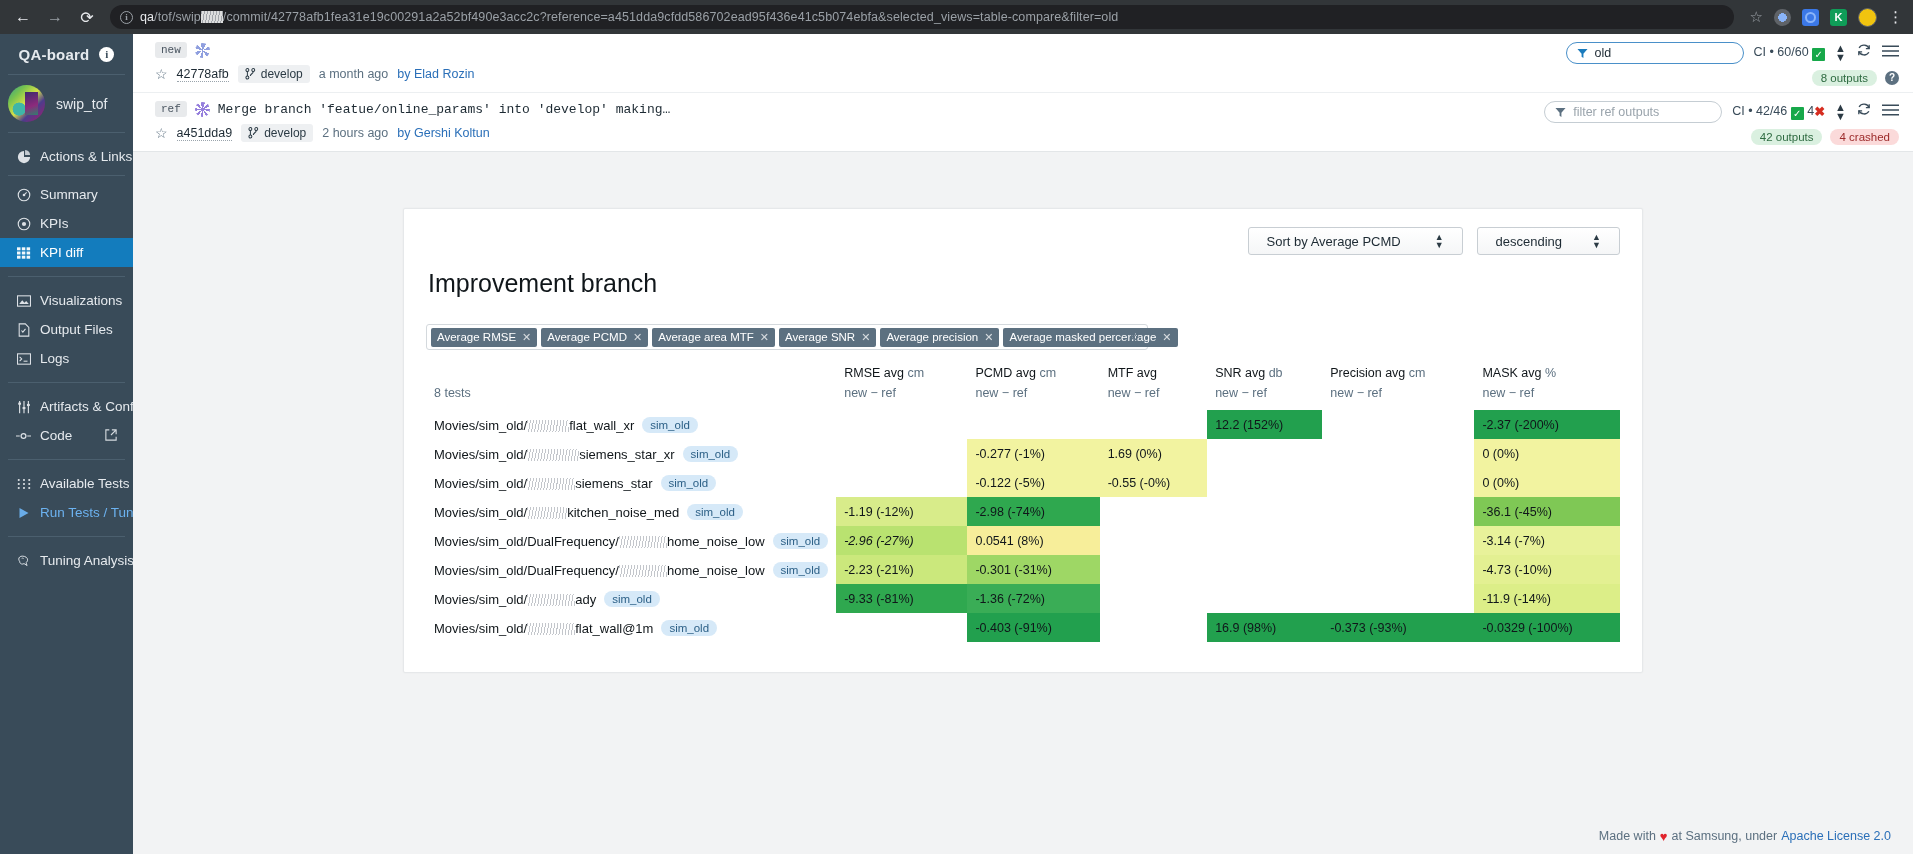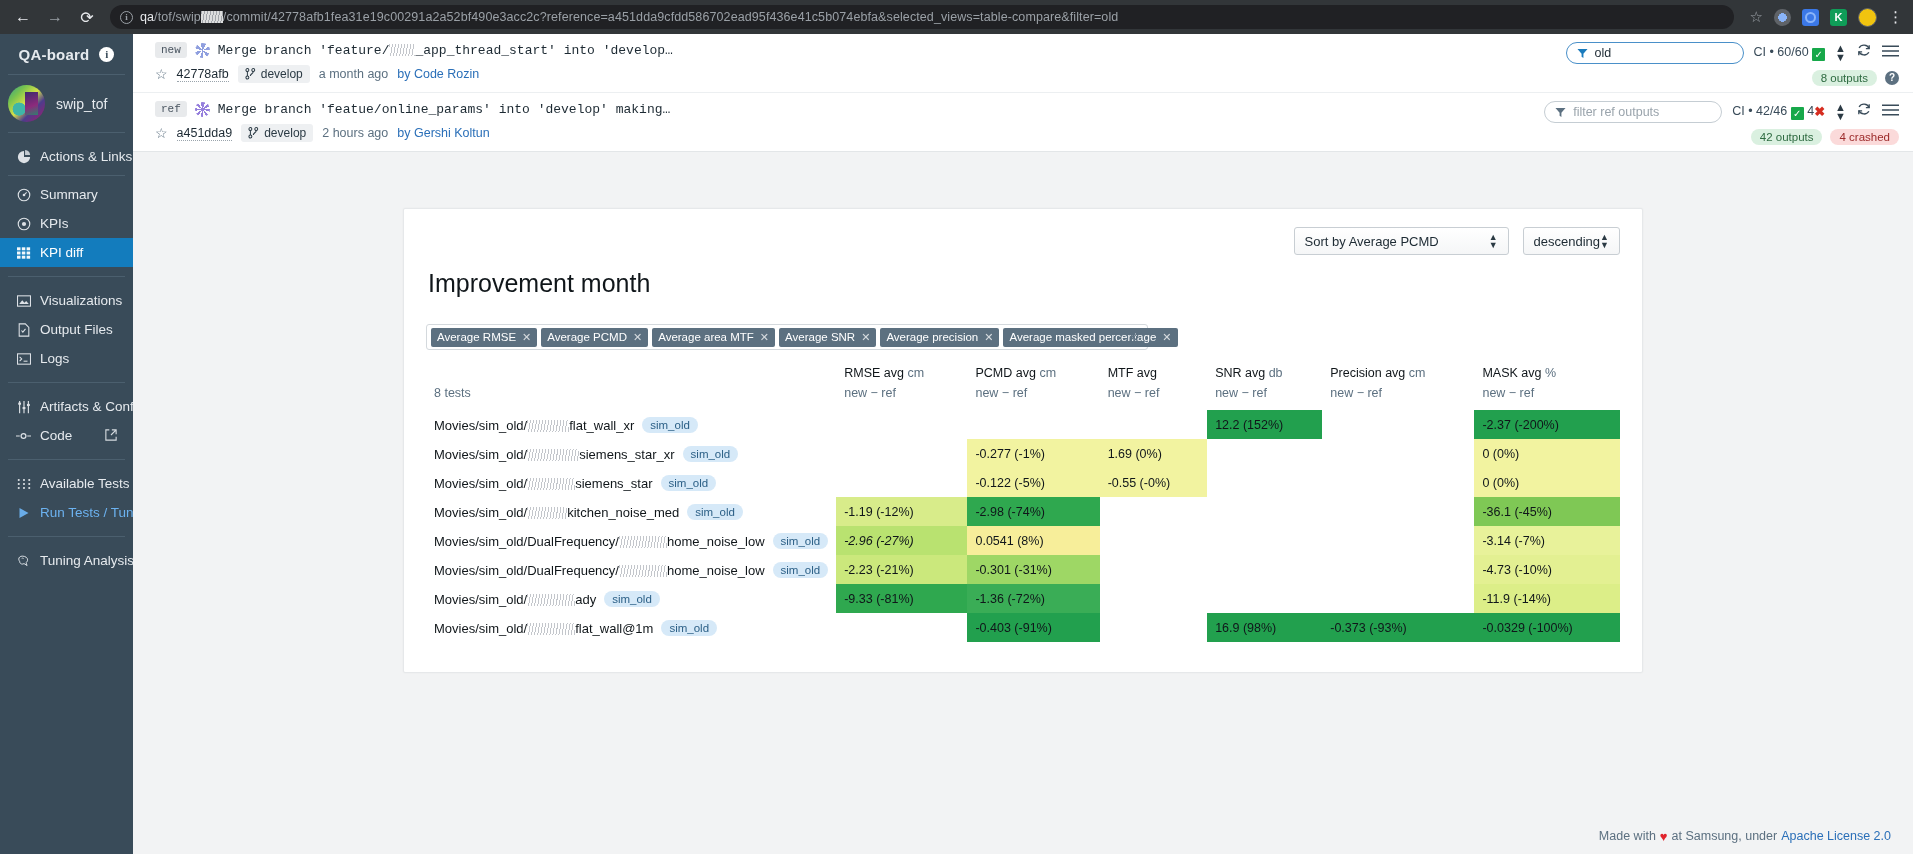--- a/index.html
+++ b/index.html
@@ -303,22 +303,22 @@
     justify-content: flex-end;
     gap: 14px;
     margin-bottom: 4px;
   }
   .select-ctl {
     border: 1px solid #c8ced3;
     border-radius: 3px;
     background: linear-gradient(#ffffff, #f5f6f7);
     height: 28px;
     display: flex; align-items: center;
-    padding: 0 10px;
-    gap: 0;
+    padding: 0 18px;
+    gap: 30px;
     font-size: 13px;
     color: #1d2a33;
   }
   .select-ctl.wide { width: 215px; justify-content: space-between; }
   .updown { font-size: 9px; line-height: 8px; color: #2b3a44; }
   .report-title {
     font-size: 25px;
     color: #10161a;
     margin: 14px 0 26px 2px;
     font-weight: normal;
@@ -618,36 +618,35 @@
 
   <div class="main">
 
     <div class="commit-rows">
 
       <div class="commit-row">
         <div class="cr-left">
           <div class="cr-line1">
             <span class="tag-kind">new</span>
             <span class="hashdot"></span>
-            <span class="commit-msg"><span>Merge branch 'feature/</span><span class="redact" style="width:26px"></span><span>_app_thread_start' into 'develop…</span></span>
           </div>
           <div class="cr-line2">
             <span class="star-ico">☆</span>
             <span class="sha">42778afb</span>
             <span class="branch-pill">
               <svg width="11" height="12" viewBox="0 0 12 13">
                   <circle cx="2.6" cy="2.2" r="1.6" fill="none" stroke="#2b3a44" stroke-width="1.1"></circle>
                   <circle cx="9" cy="2.2" r="1.6" fill="none" stroke="#2b3a44" stroke-width="1.1"></circle>
                   <circle cx="2.6" cy="10.4" r="1.6" fill="none" stroke="#2b3a44" stroke-width="1.1"></circle>
                   <path d="M2.6 3.8v5M9 3.8c0 2.6-3.2 2.3-3.2 5" fill="none" stroke="#2b3a44" stroke-width="1.1"></path>
                 </svg>
               <span>develop</span>
             </span>
             <span>a month ago</span>
-            <span class="cr-author"><span>by </span><span>Code Rozin</span></span>
+            <span class="cr-author"><span>by </span><span>Elad Rozin</span></span>
           </div>
         </div>
         <div class="cr-right">
           <div class="cr-right-top">
             <div class="filter-box">
               <svg class="funnel" viewBox="0 0 12 12">
                   <path d="M0.5 1h11L7 6.3V11L5 9.6V6.3z" fill="#1a7bbd"></path>
                 </svg>
               <span class="ftxt">old</span>
             </div>
@@ -738,21 +737,21 @@
           <div class="select-ctl wide">
             <span>Sort by Average PCMD</span>
             <span class="updown">▲<br>▼</span>
           </div>
           <div class="select-ctl">
             <span>descending</span>
             <span class="updown">▲<br>▼</span>
           </div>
         </div>
 
-        <h1 class="report-title">Improvement month</h1>
+        <h1 class="report-title">Improvement branch</h1>
 
         <div class="tagbar">
           <span class="tag">
               <span>Average RMSE</span>
               <span class="tx">✕</span>
             </span>
           <span class="tag">
               <span>Average PCMD</span>
               <span class="tx">✕</span>
             </span>

